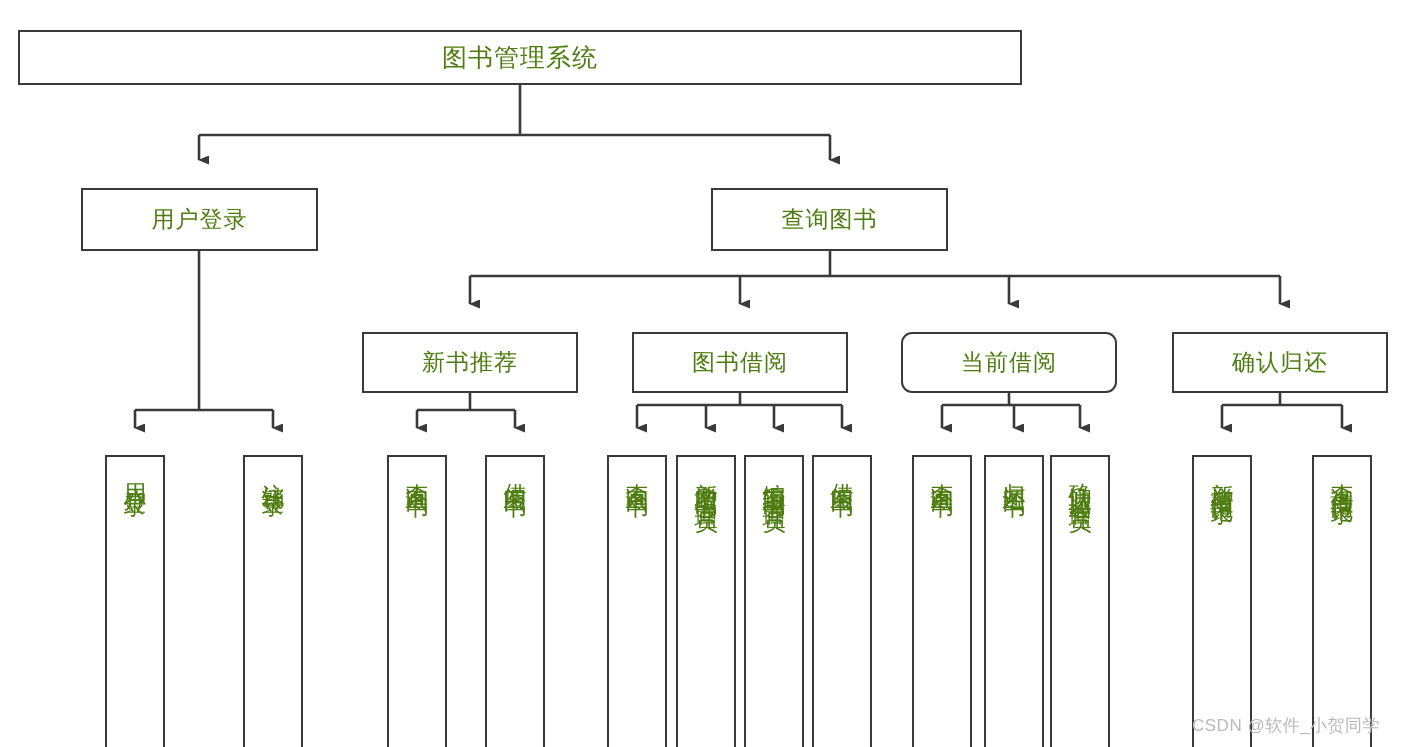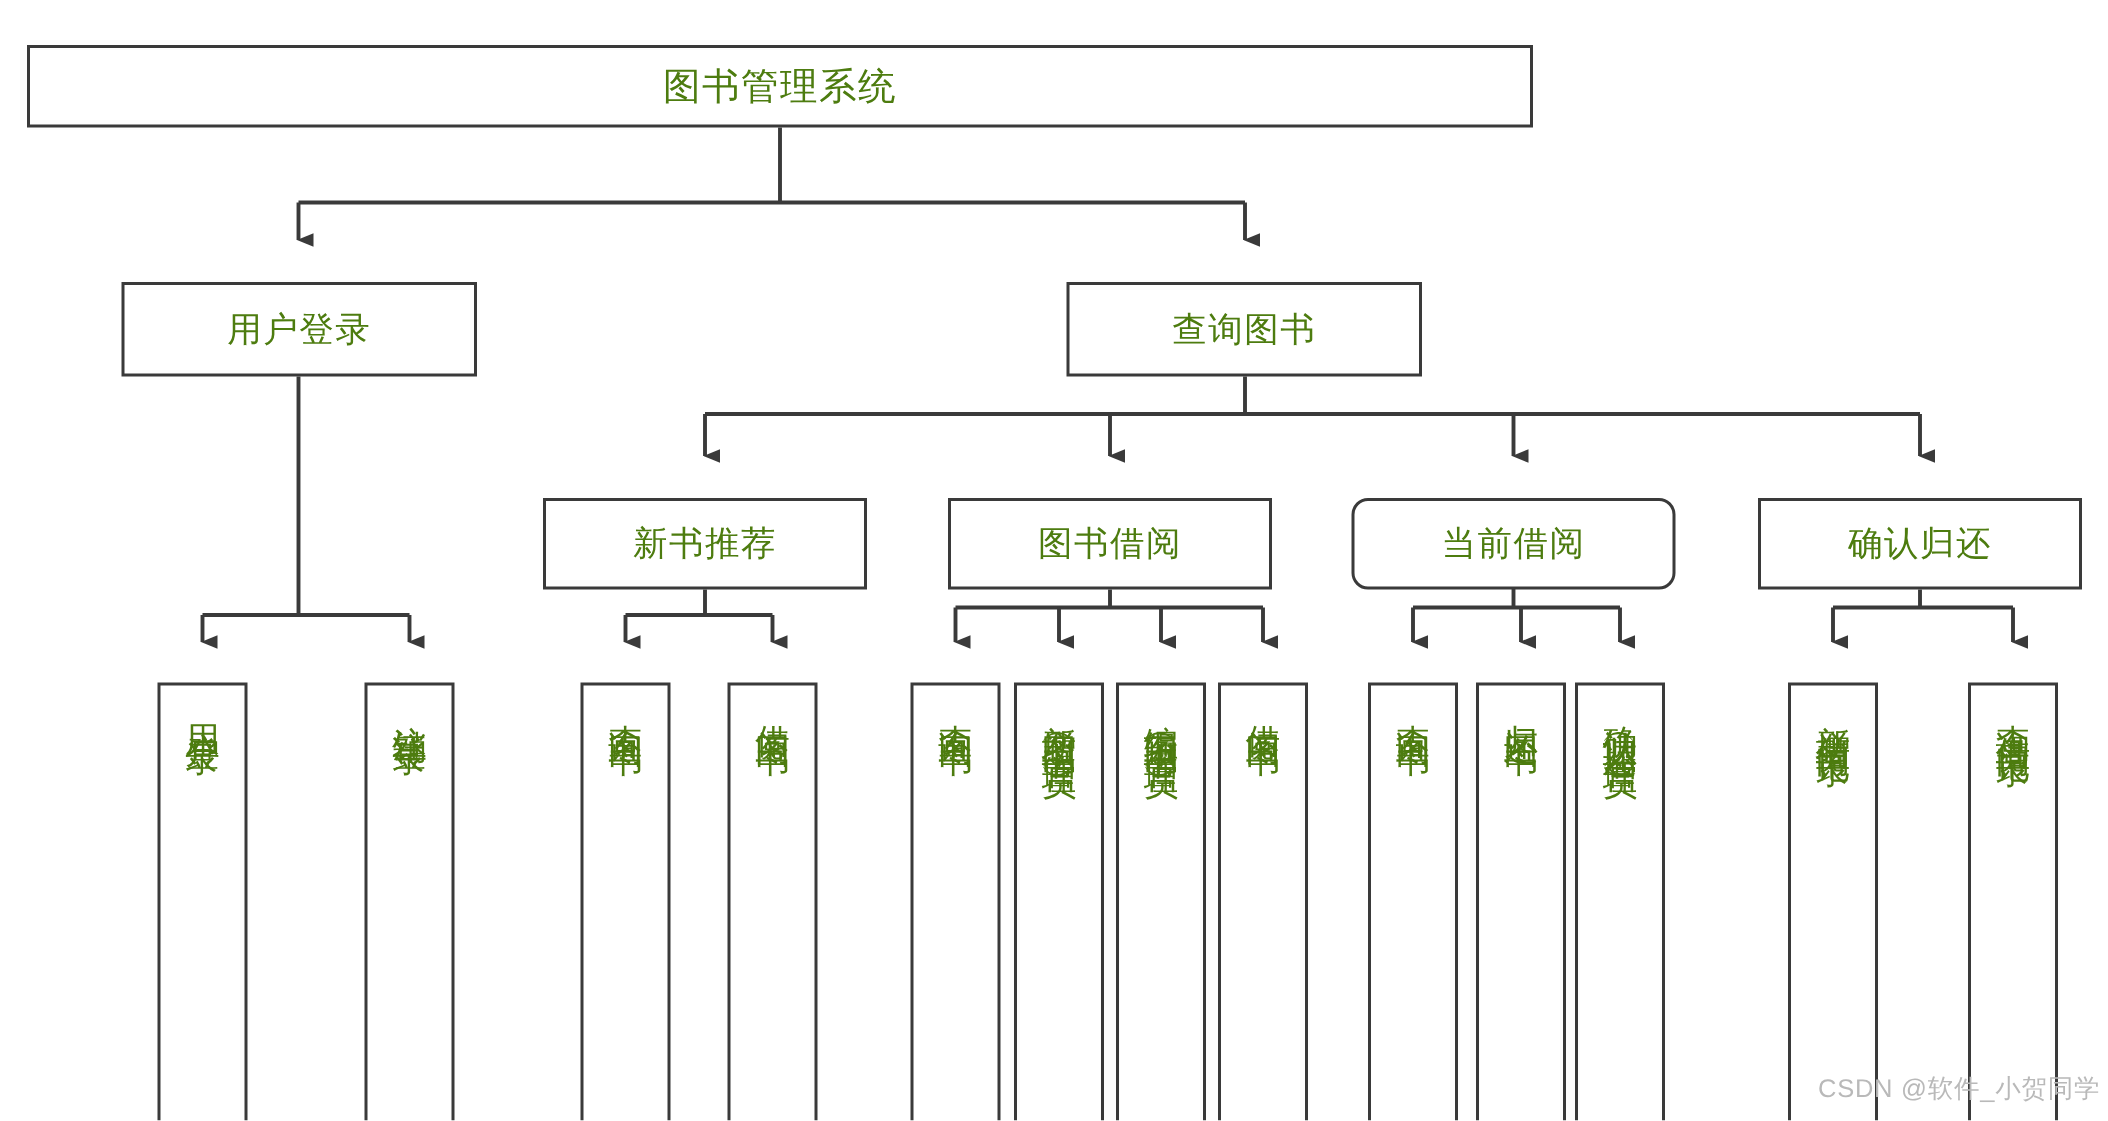--- a/index.html
+++ b/index.html
@@ -63,21 +63,20 @@
     line-height: 1;
     white-space: nowrap;
   }
   .watermark {
     position: absolute;
     font-size: 17px;
     color: #b9b9b9;
     white-space: nowrap;
     letter-spacing: 0.5px;
     pointer-events: none;
-    padding-left: 20px;
   }
 </style>
 </head>
 <body>
 
 <div id="canvas">
 
   <svg id="connectors" viewBox="0 0 1405 747" xmlns="http://www.w3.org/2000/svg">
     <defs>
       <marker id="arrow" markerWidth="10" markerHeight="11" refX="4.5" refY="10" orient="auto" markerUnits="userSpaceOnUse">

